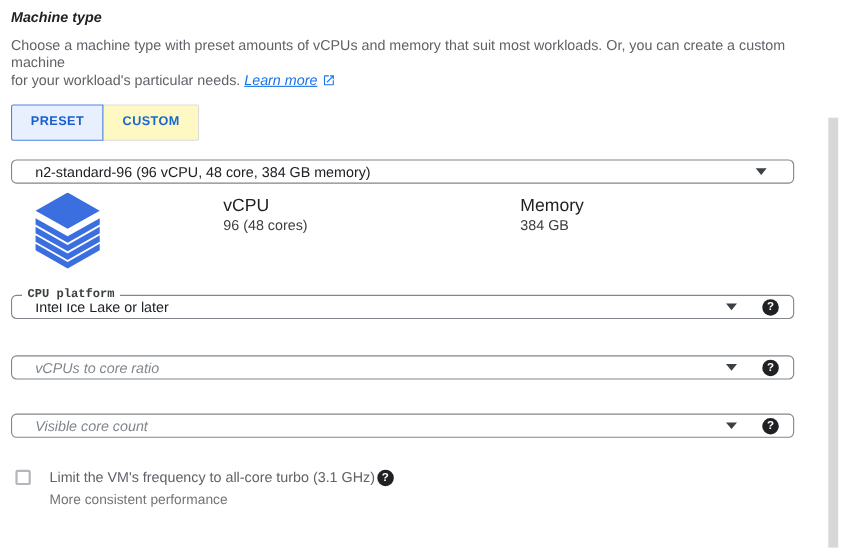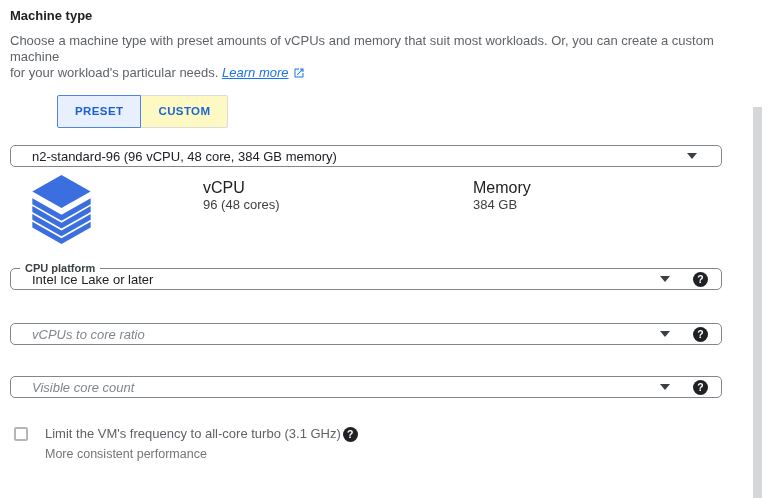--- a/index.html
+++ b/index.html
@@ -9,21 +9,21 @@
     background: #ffffff;
     font-family: "Liberation Sans", "DejaVu Sans", sans-serif;
     color: #202124;
     position: relative;
     overflow: hidden;
   }
   .page { padding: 8px 0 0 10px; }
 
   .title {
     font-size: 13px; font-weight: 700; color: #202124;
-    line-height: 16px; margin: 0 0 9px 0;
+    line-height: 16px; margin: 0 0 9px 0; font-style: italic;
   }
   .desc {
     font-size: 13px; color: #5f6368; line-height: 16px;
     margin: 0 0 14px 0; width: 710px;
   }
   .desc .line { display: inline; }
   .learn-more { color: #1a73e8; cursor: pointer; text-decoration: none; white-space: nowrap; font-style: italic; }
   .learn-more .lm-text { text-decoration: underline; }
   .learn-more svg { vertical-align: -2px; margin-left: 4px; }
 
@@ -31,21 +31,21 @@
   .tab {
     font-family: inherit; font-size: 11.5px; font-weight: 700;
     letter-spacing: 0.4px; color: #1967d2; background: #fef9c3;
     border: 1px solid #dadce0; height: 33px; padding: 0 17px;
     cursor: pointer; line-height: 31px;
   }
   .tab:first-child { border-radius: 2px 0 0 2px; }
   .tab:last-child { border-radius: 0 2px 2px 0; margin-left: -1px; }
   .tab.selected {
     background: #e8f0fe; border-color: #4f83e3; color: #1a5fd0;
-    position: relative; z-index: 1; margin-left: 47px;
+    position: relative; z-index: 1;
   }
 
   .select {
     width: 712px; height: 22px;
     border: 1px solid #80868b; border-radius: 5px;
     background: #ffffff;
     display: flex; align-items: center;
     padding-left: 21px;
     font-size: 13px; cursor: pointer;
     position: relative;
@@ -62,21 +62,21 @@
   .help {
     width: 15px; height: 15px; border-radius: 50%;
     background: #202124; color: #ffffff;
     font-size: 10.5px; font-weight: 700;
     display: flex; align-items: center; justify-content: center;
     cursor: pointer; flex: 0 0 auto;
   }
   .float-label {
     position: absolute; top: -8px; left: 9px;
     background: #ffffff; padding: 0 5px;
-    font-size: 11px; font-weight: 700; color: #3c4043; line-height: 15px;
+    font-size: 11px; font-weight: 700; color: #3c4043; line-height: 15px; font-family: Liberation Mono, monospace;
   }
 
   #machine-type-select { margin-bottom: 8px; }
   .info-row { display: flex; align-items: flex-start; margin-bottom: 23px; }
   .layers-icon { margin-left: 20px; flex: 0 0 auto; }
   .col-vcpu { margin-left: 110px; width: 270px; }
   .col-memory { width: 200px; }
   .info-label { font-size: 16px; color: #202124; margin-top: 4px; }
   .info-value { font-size: 13px; color: #3c4043; }
 

